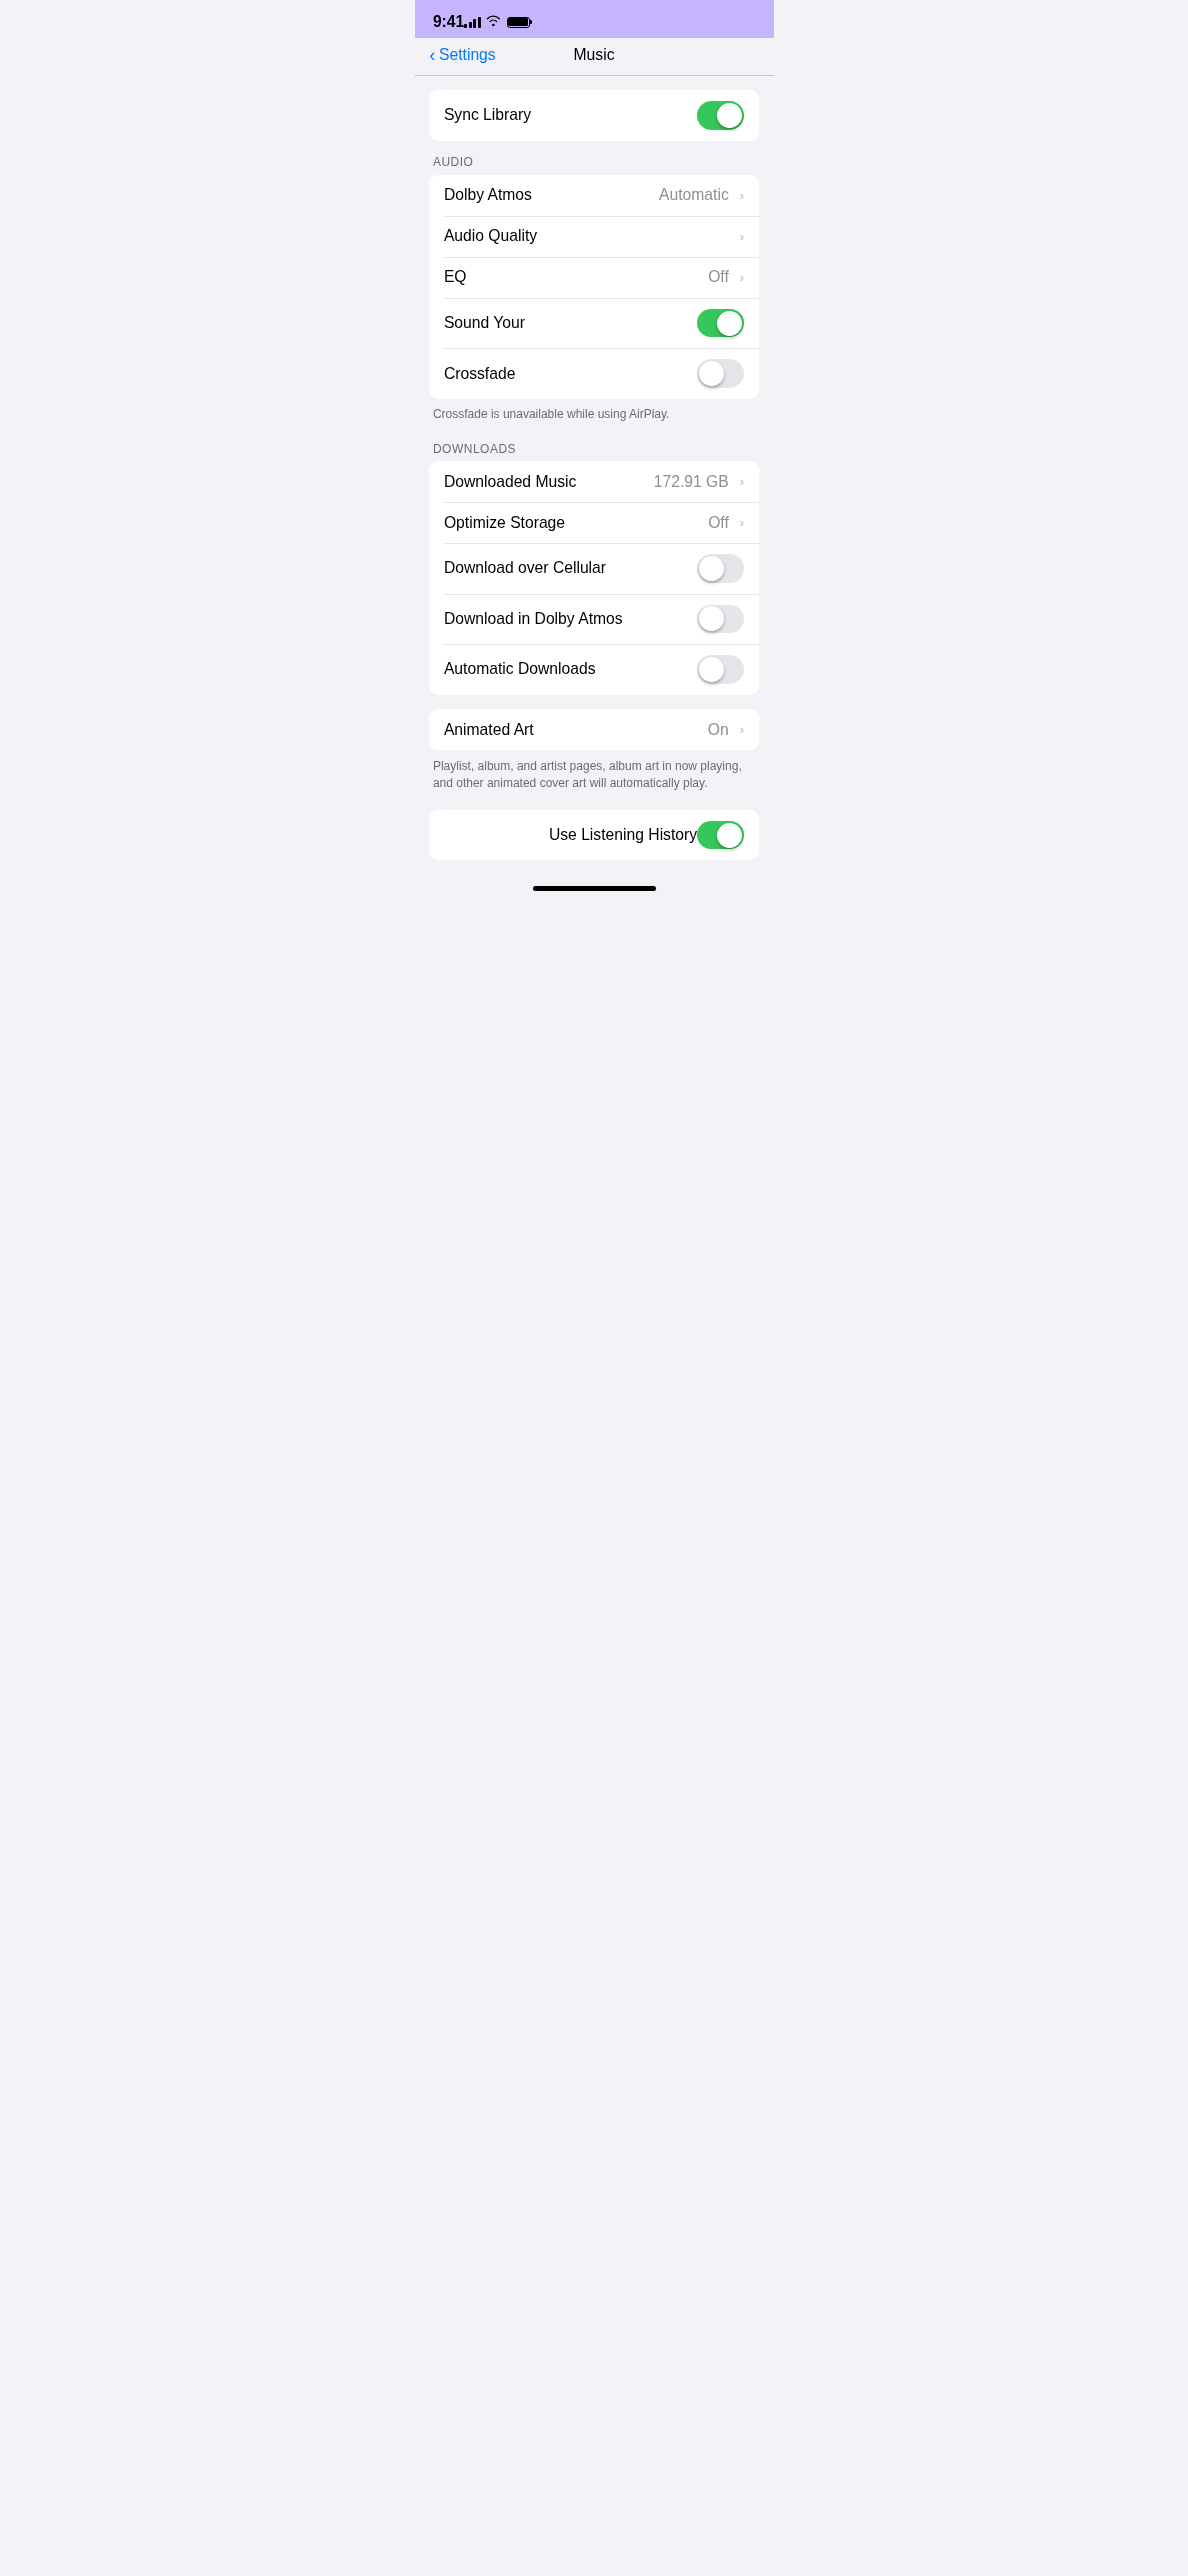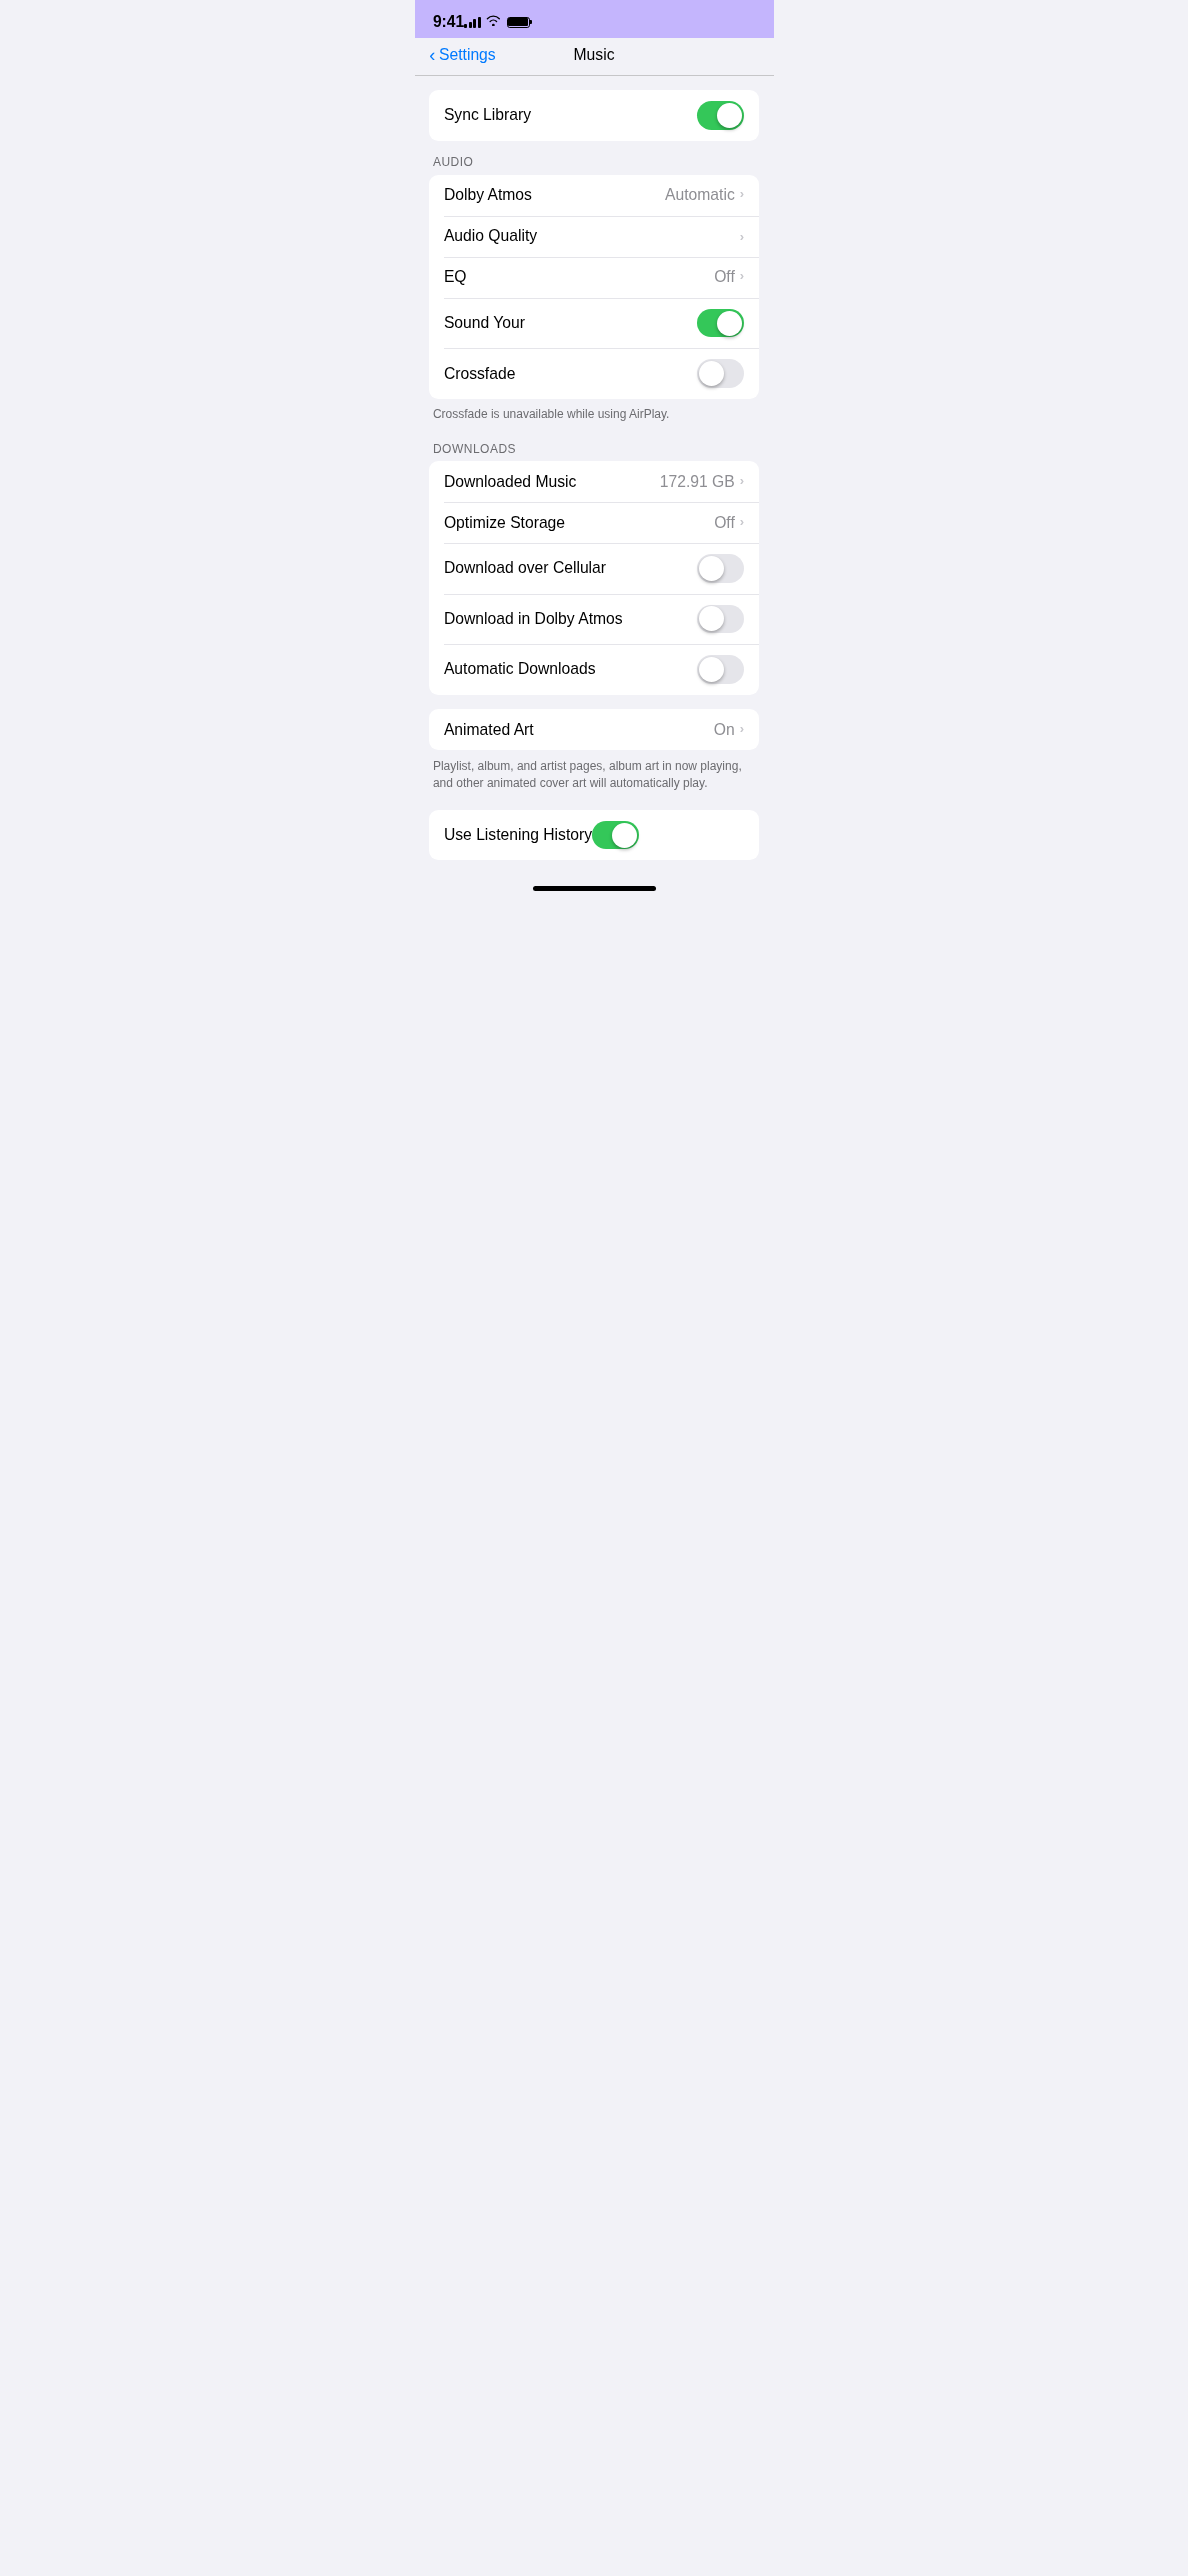--- a/index.html
+++ b/index.html
@@ -172,22 +172,22 @@
     }
 
     .row-label {
       font-size: 15.7px;
       color: #000;
       font-weight: 400;
     }
 
     .row-right {
       display: flex;
-      align-items: flex-start;
-      gap: 5px;
+      align-items: center;
+      gap: 11px;
       margin-left: 48px;
     }
 
     .row-value {
       font-size: 15.7px;
       color: #8e8e93;
     }
 
     .chevron {
       color: #c7c7cc;
@@ -239,21 +239,21 @@
       width: 123px;
       height: 4.6px;
       background: #000;
       border-radius: 2.8px;
     }
 
     
     .partial-bottom {
       display: flex;
       align-items: center;
-      justify-content: flex-start;
+      justify-content: flex-end;
       padding: 11px 14.7px;
       background: #fff;
       border-radius: 9.2px;
       margin: 0 14.7px;
     }
   </style>
 </head>
 <body>
 
 <div class="status-bar">

